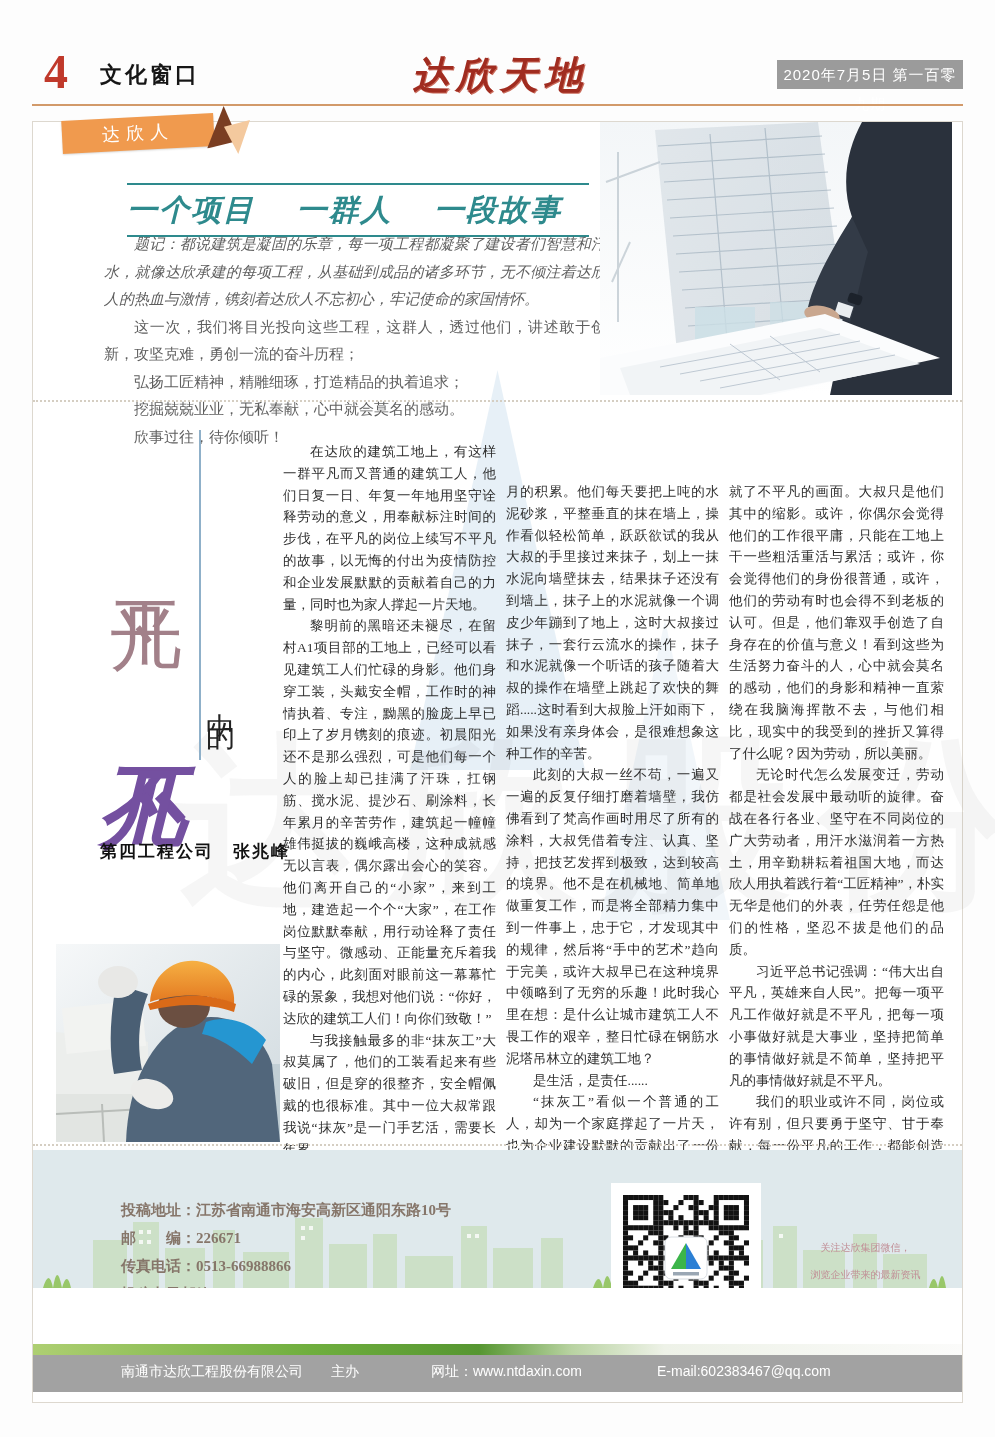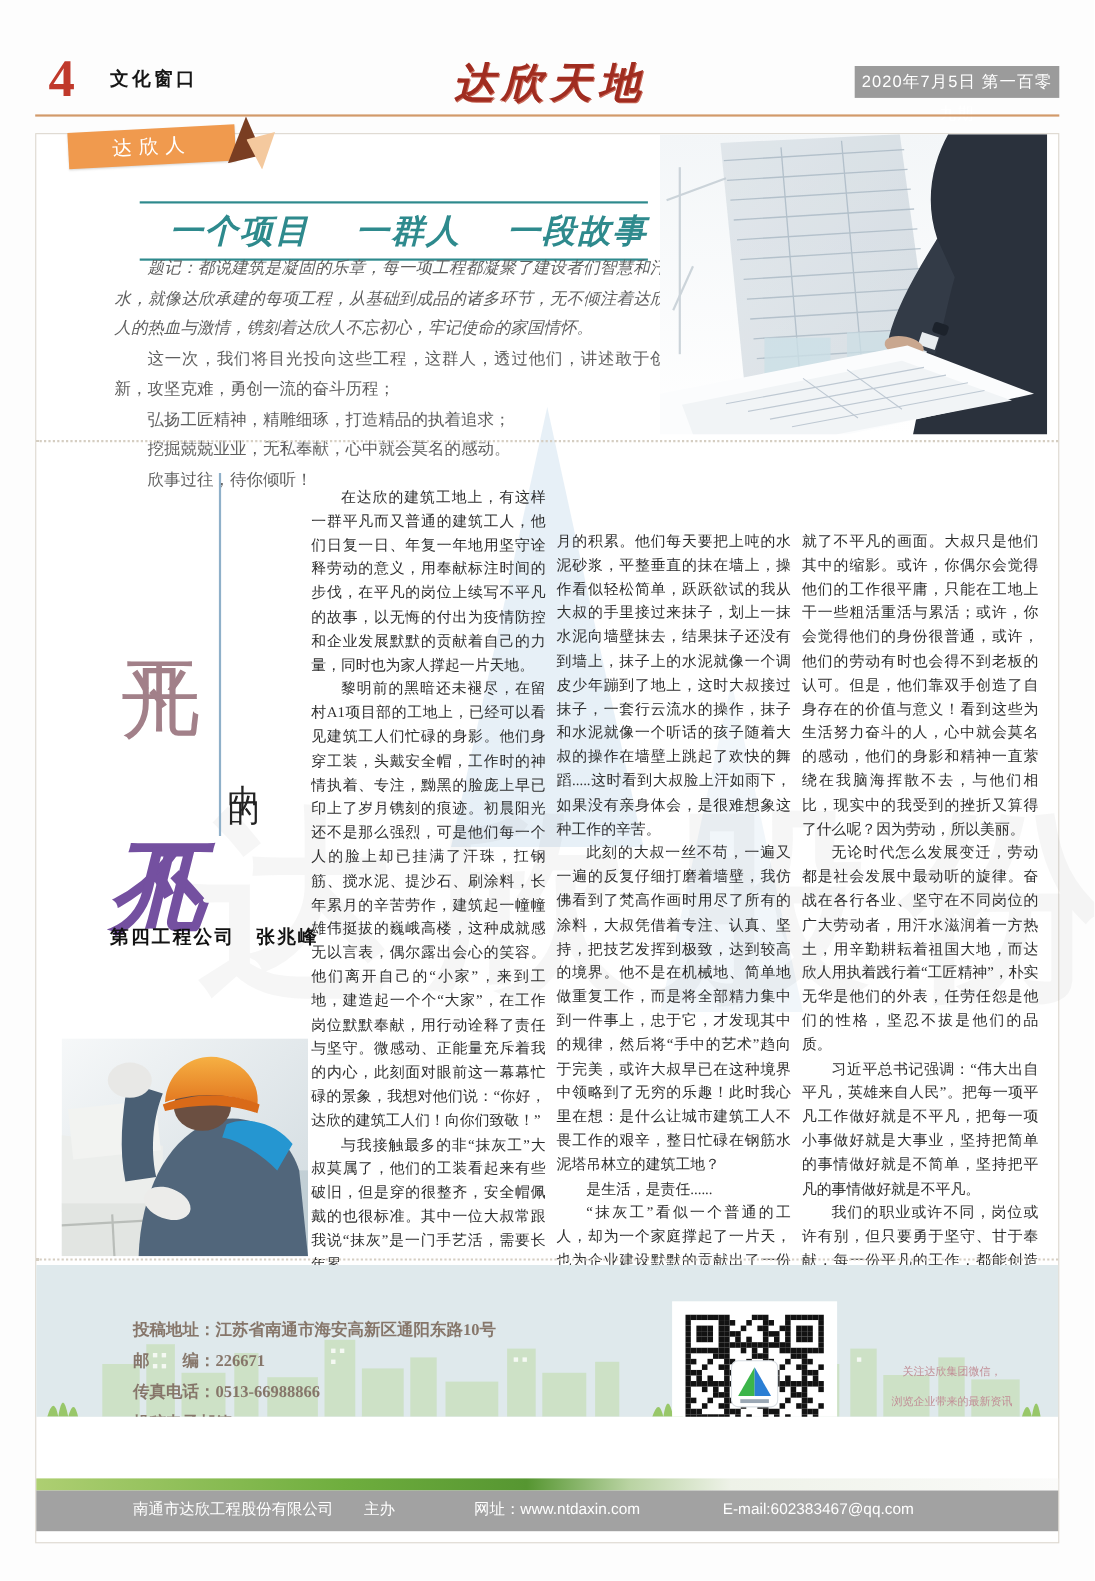--- a/index.html
+++ b/index.html
@@ -2,21 +2,21 @@
 <html><head>
 <meta charset="utf-8">
 <style>
   html,body{margin:0;padding:0;background:#ffffff;}
   .page{position:relative;width:995px;height:1437px;background:#fdfdfd;overflow:hidden;
         font-family:"Liberation Serif",serif;}
   .abs{position:absolute;}
 
   
   .page-num{left:44px;top:48px;font-size:48px;font-weight:bold;color:#c0392b;line-height:1;}
-  .section-name{left:100px;top:60px;font-size:17px;font-weight:bold;color:#161616;letter-spacing:3px;}
+  .section-name{left:100px;top:60px;font-size:22px;font-weight:bold;color:#161616;letter-spacing:3px;}
   .masthead{left:370px;top:50px;width:260px;text-align:center;font-size:38px;font-weight:bold;
             font-style:italic;color:#a02c20;letter-spacing:6px;text-shadow:1px 1px 0 #c96a5a;}
   .issue-box{left:777px;top:60px;width:186px;height:29px;background:#9b9b9b;color:#fff;
              font-family:"Liberation Sans",sans-serif;font-size:15px;line-height:29px;text-align:center;letter-spacing:1px;}
   .header-rule{left:32px;top:104px;width:931px;height:2px;background:#d29a6a;}
 
   
   .content-box{left:32px;top:121px;width:929px;height:1280px;border:1px solid #ddd8cf;background:#fff;}
 
   
@@ -24,21 +24,21 @@
               color:#fff;font-family:"Liberation Sans",sans-serif;font-size:18px;line-height:33px;
               text-align:center;letter-spacing:6px;box-shadow:0 1px 2px rgba(0,0,0,.15);}
   .badge-fold1{left:206px;top:106px;width:34px;height:44px;background:#7a3e22;
                clip-path:polygon(10% 100%,45% 0,100% 75%);transform:rotate(6deg);}
   .badge-fold2{left:224px;top:120px;width:26px;height:34px;background:#f4c99e;
                clip-path:polygon(0 20%,100% 0,55% 100%);}
 
   
   .feature-title-wrap{left:127px;top:183px;width:462px;}
   .title-line{height:2px;background:#2e8a8d;}
-  .feature-title{padding:5px 0 4px 0;text-align:right;font-size:30px;font-weight:bold;font-style:italic;
+  .feature-title{padding:5px 0 4px 0;text-align:left;font-size:30px;font-weight:bold;font-style:italic;
                  color:#2e8a8d;letter-spacing:2px;white-space:nowrap;}
 
   
   .intro{left:104px;top:231px;width:502px;color:#5f5f5f;font-size:15px;line-height:27.5px;text-align:justify;}
   .intro p{margin:0;text-indent:2em;}
   .intro p.kaiti{font-style:italic;}
 
   
   .photo-top{left:600px;top:122px;width:352px;height:273px;}
   .photo-worker{left:56px;top:944px;width:224px;height:198px;}

